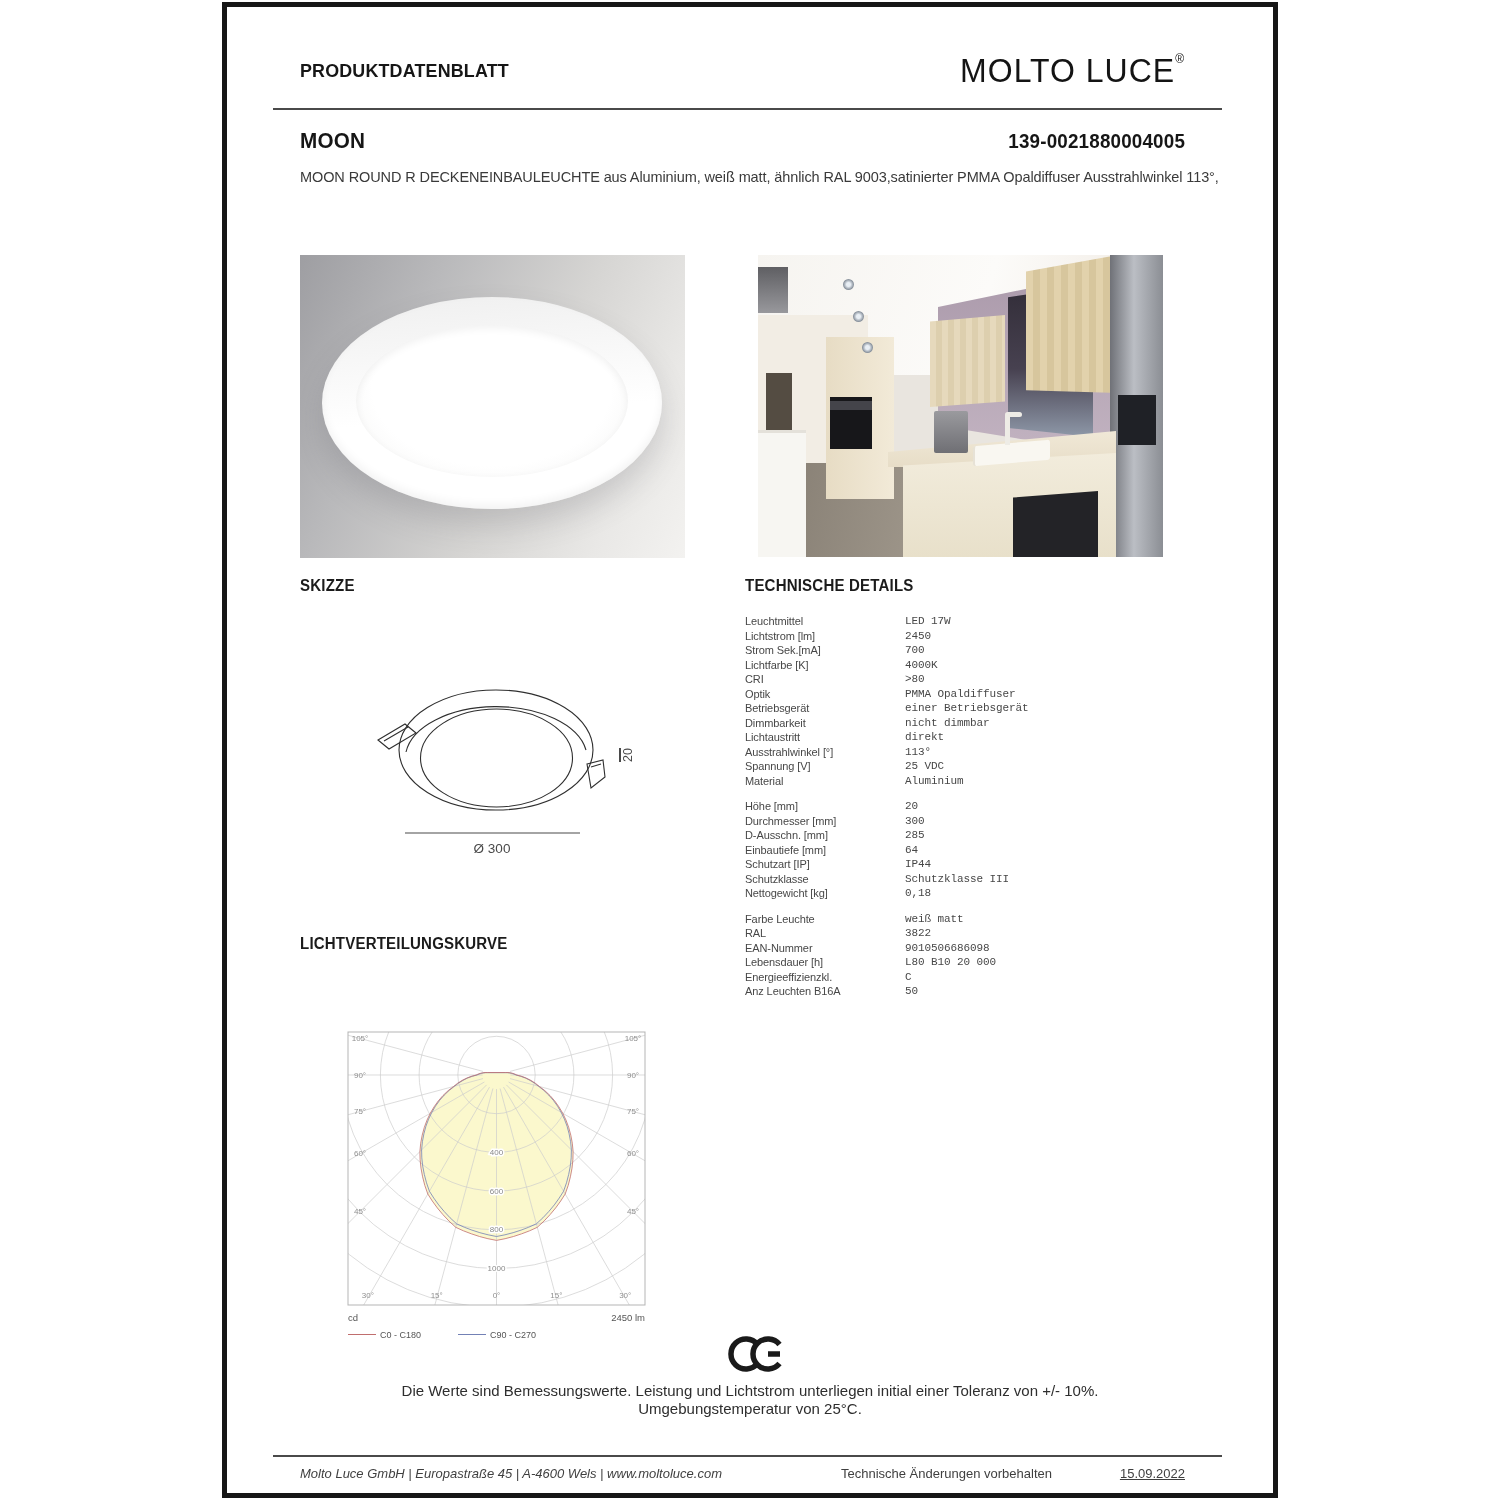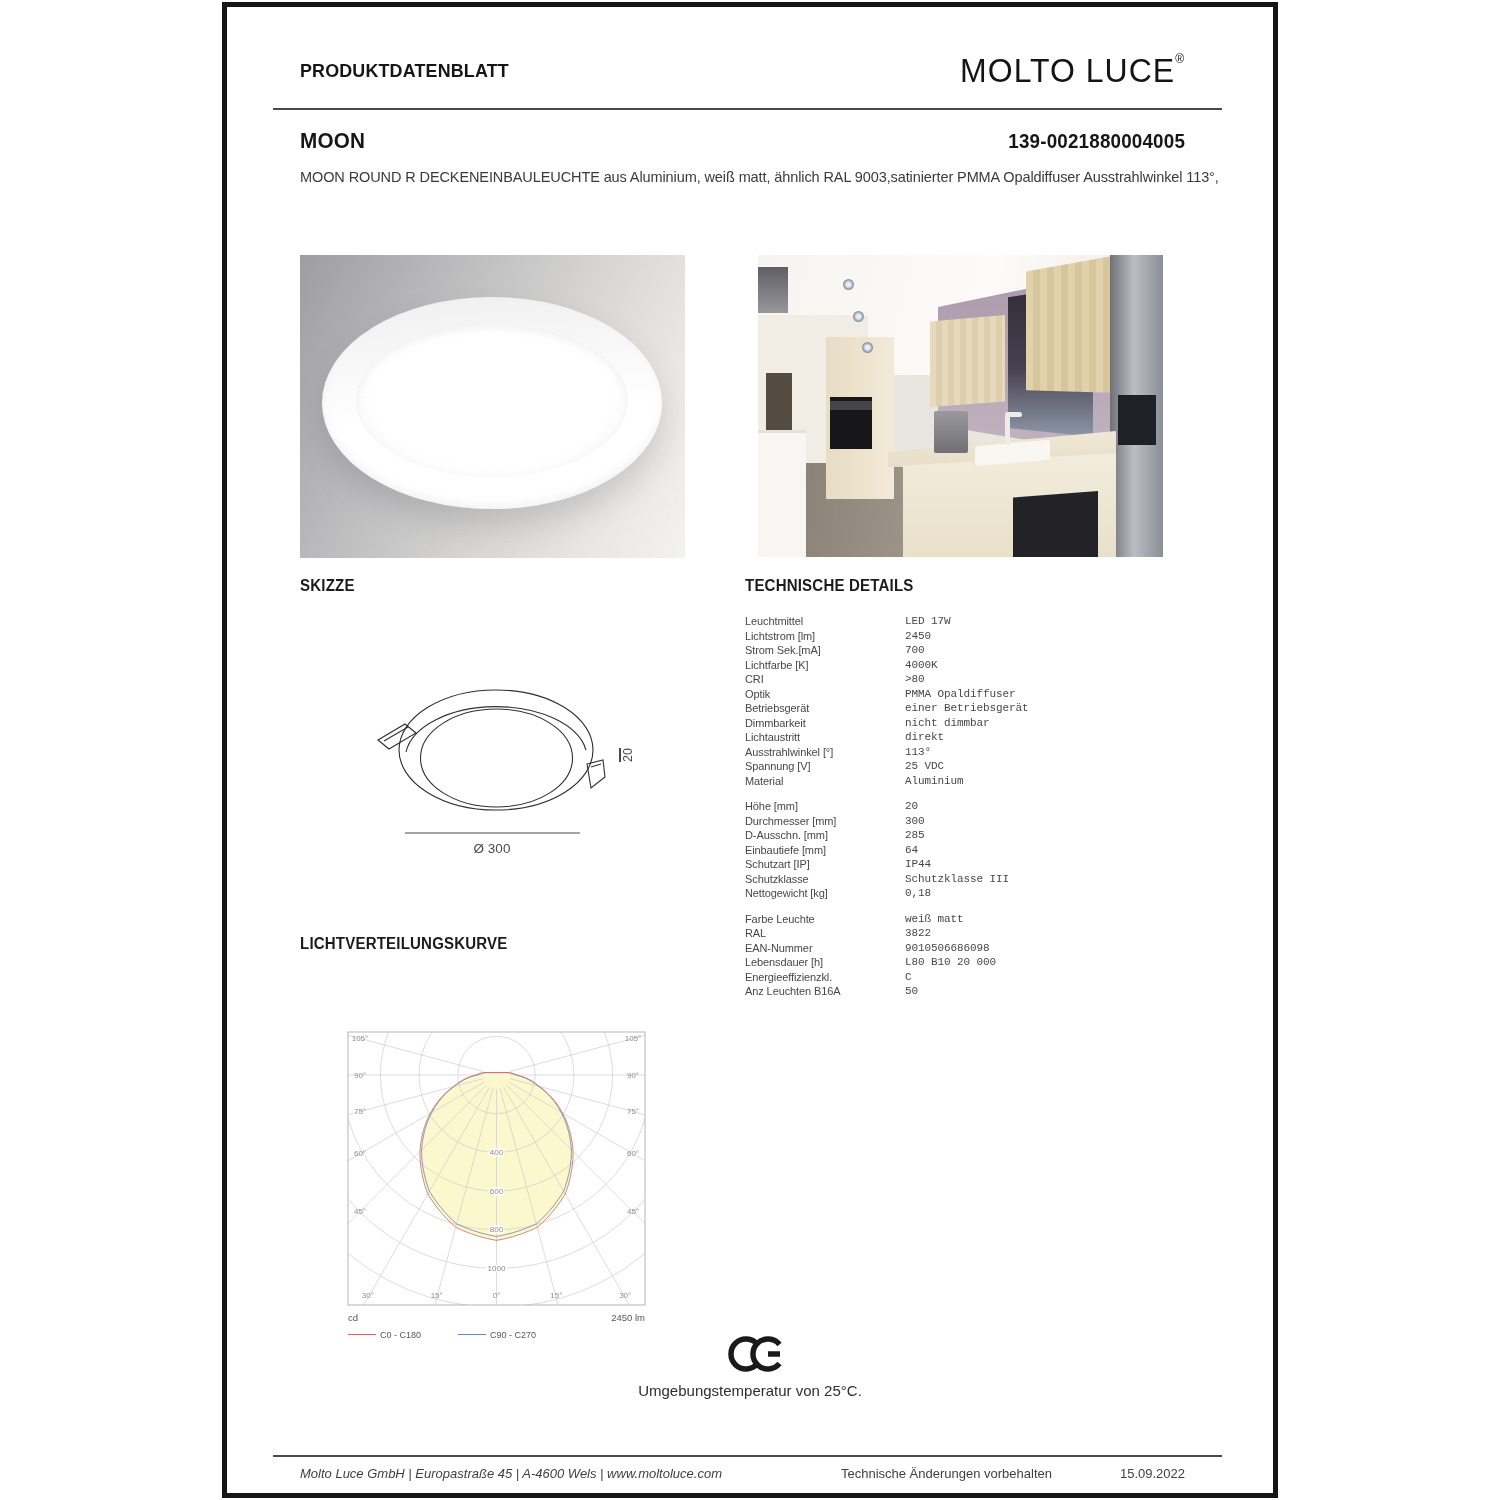--- a/index.html
+++ b/index.html
@@ -99,21 +99,21 @@
   .ldc-ring{font-size:8px;fill:#8a8a8a;paint-order:stroke;stroke:#ffffff;stroke-width:3px;}
   .ldc-corner{font-size:9.5px;fill:#555555;}
   .ldc-leg{font-size:9px;fill:#555555;}
 
   .ce{left:500px;top:1328px;}
 
   .disclaimer{left:0;right:0;top:1375px;text-align:center;font-size:15px;line-height:17.5px;color:#2e2e2e;}
   .footer-text{font-size:13px;color:#3f3f3f;top:1459px;white-space:nowrap;}
   .f-company{left:73px;font-style:italic;}
   .f-notice{right:221px;}
-  .f-date{right:88px;}
+  .f-date{right:88px;text-decoration:underline;}
 </style>
 </head>
 <body>
 
 <div class="page">
 
   <div class="abs doc-type cond">PRODUKTDATENBLATT</div>
   <div class="abs brand"><span>MOLTO LUCE</span><sup>®</sup></div>
   <div class="abs hrule rule-top"></div>
 
@@ -349,20 +349,21 @@
 
   <svg class="abs ce" width="56" height="38" viewBox="0 0 56 38" aria-label="CE">
     <g fill="none" stroke="#1a1a1a" stroke-width="5.5">
       <path d="M 30.5 9.4 A 15 15 0 1 0 30.5 28.6"></path>
       <path d="M 52.5 9.4 A 15 15 0 1 0 52.5 28.6"></path>
       <path d="M 41 19 H 53"></path>
     </g>
   </svg>
 
   <div class="abs disclaimer">
+    <div>Die Werte sind Bemessungswerte. Leistung und Lichtstrom unterliegen initial einer Toleranz von +/- 10%.</div>
     <div>Umgebungstemperatur von 25°C.</div>
   </div>
 
   <div class="abs hrule rule-bottom"></div>
   <div class="abs footer-text f-company">Molto Luce GmbH | Europastraße 45 | A-4600 Wels | www.moltoluce.com</div>
   <div class="abs footer-text f-notice">Technische Änderungen vorbehalten</div>
   <div class="abs footer-text f-date">15.09.2022</div>
 
 </div>
 

